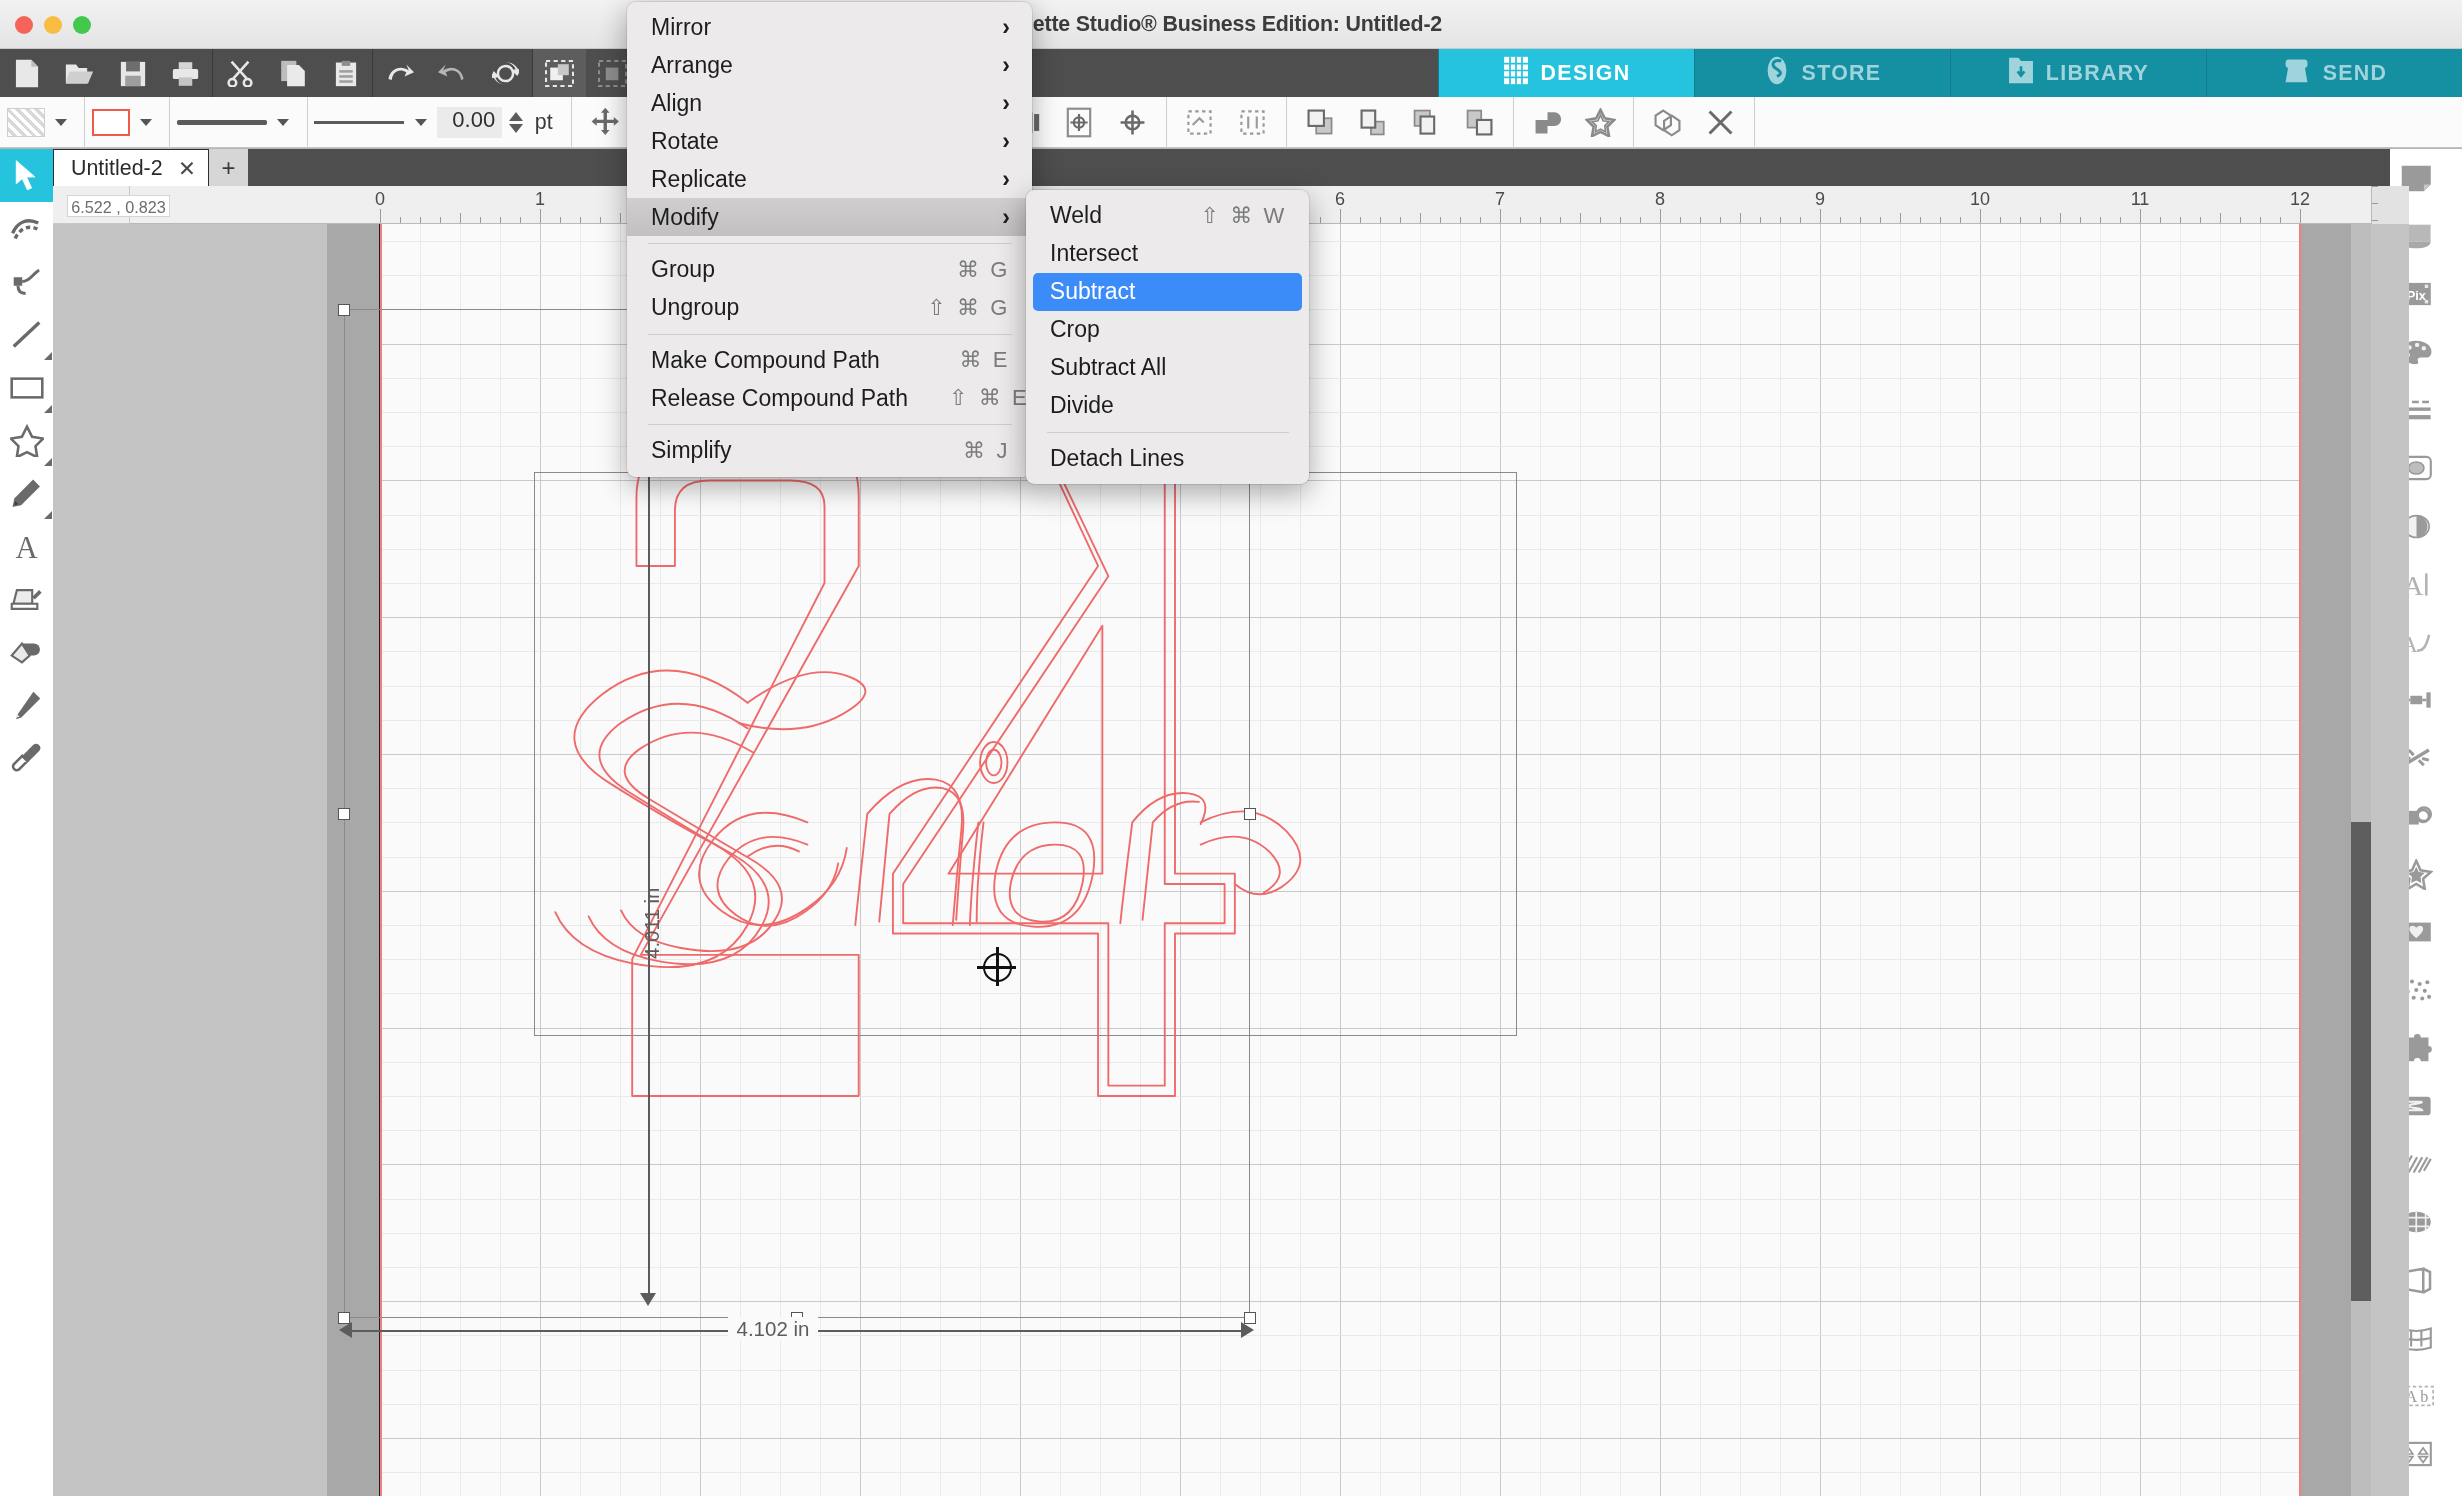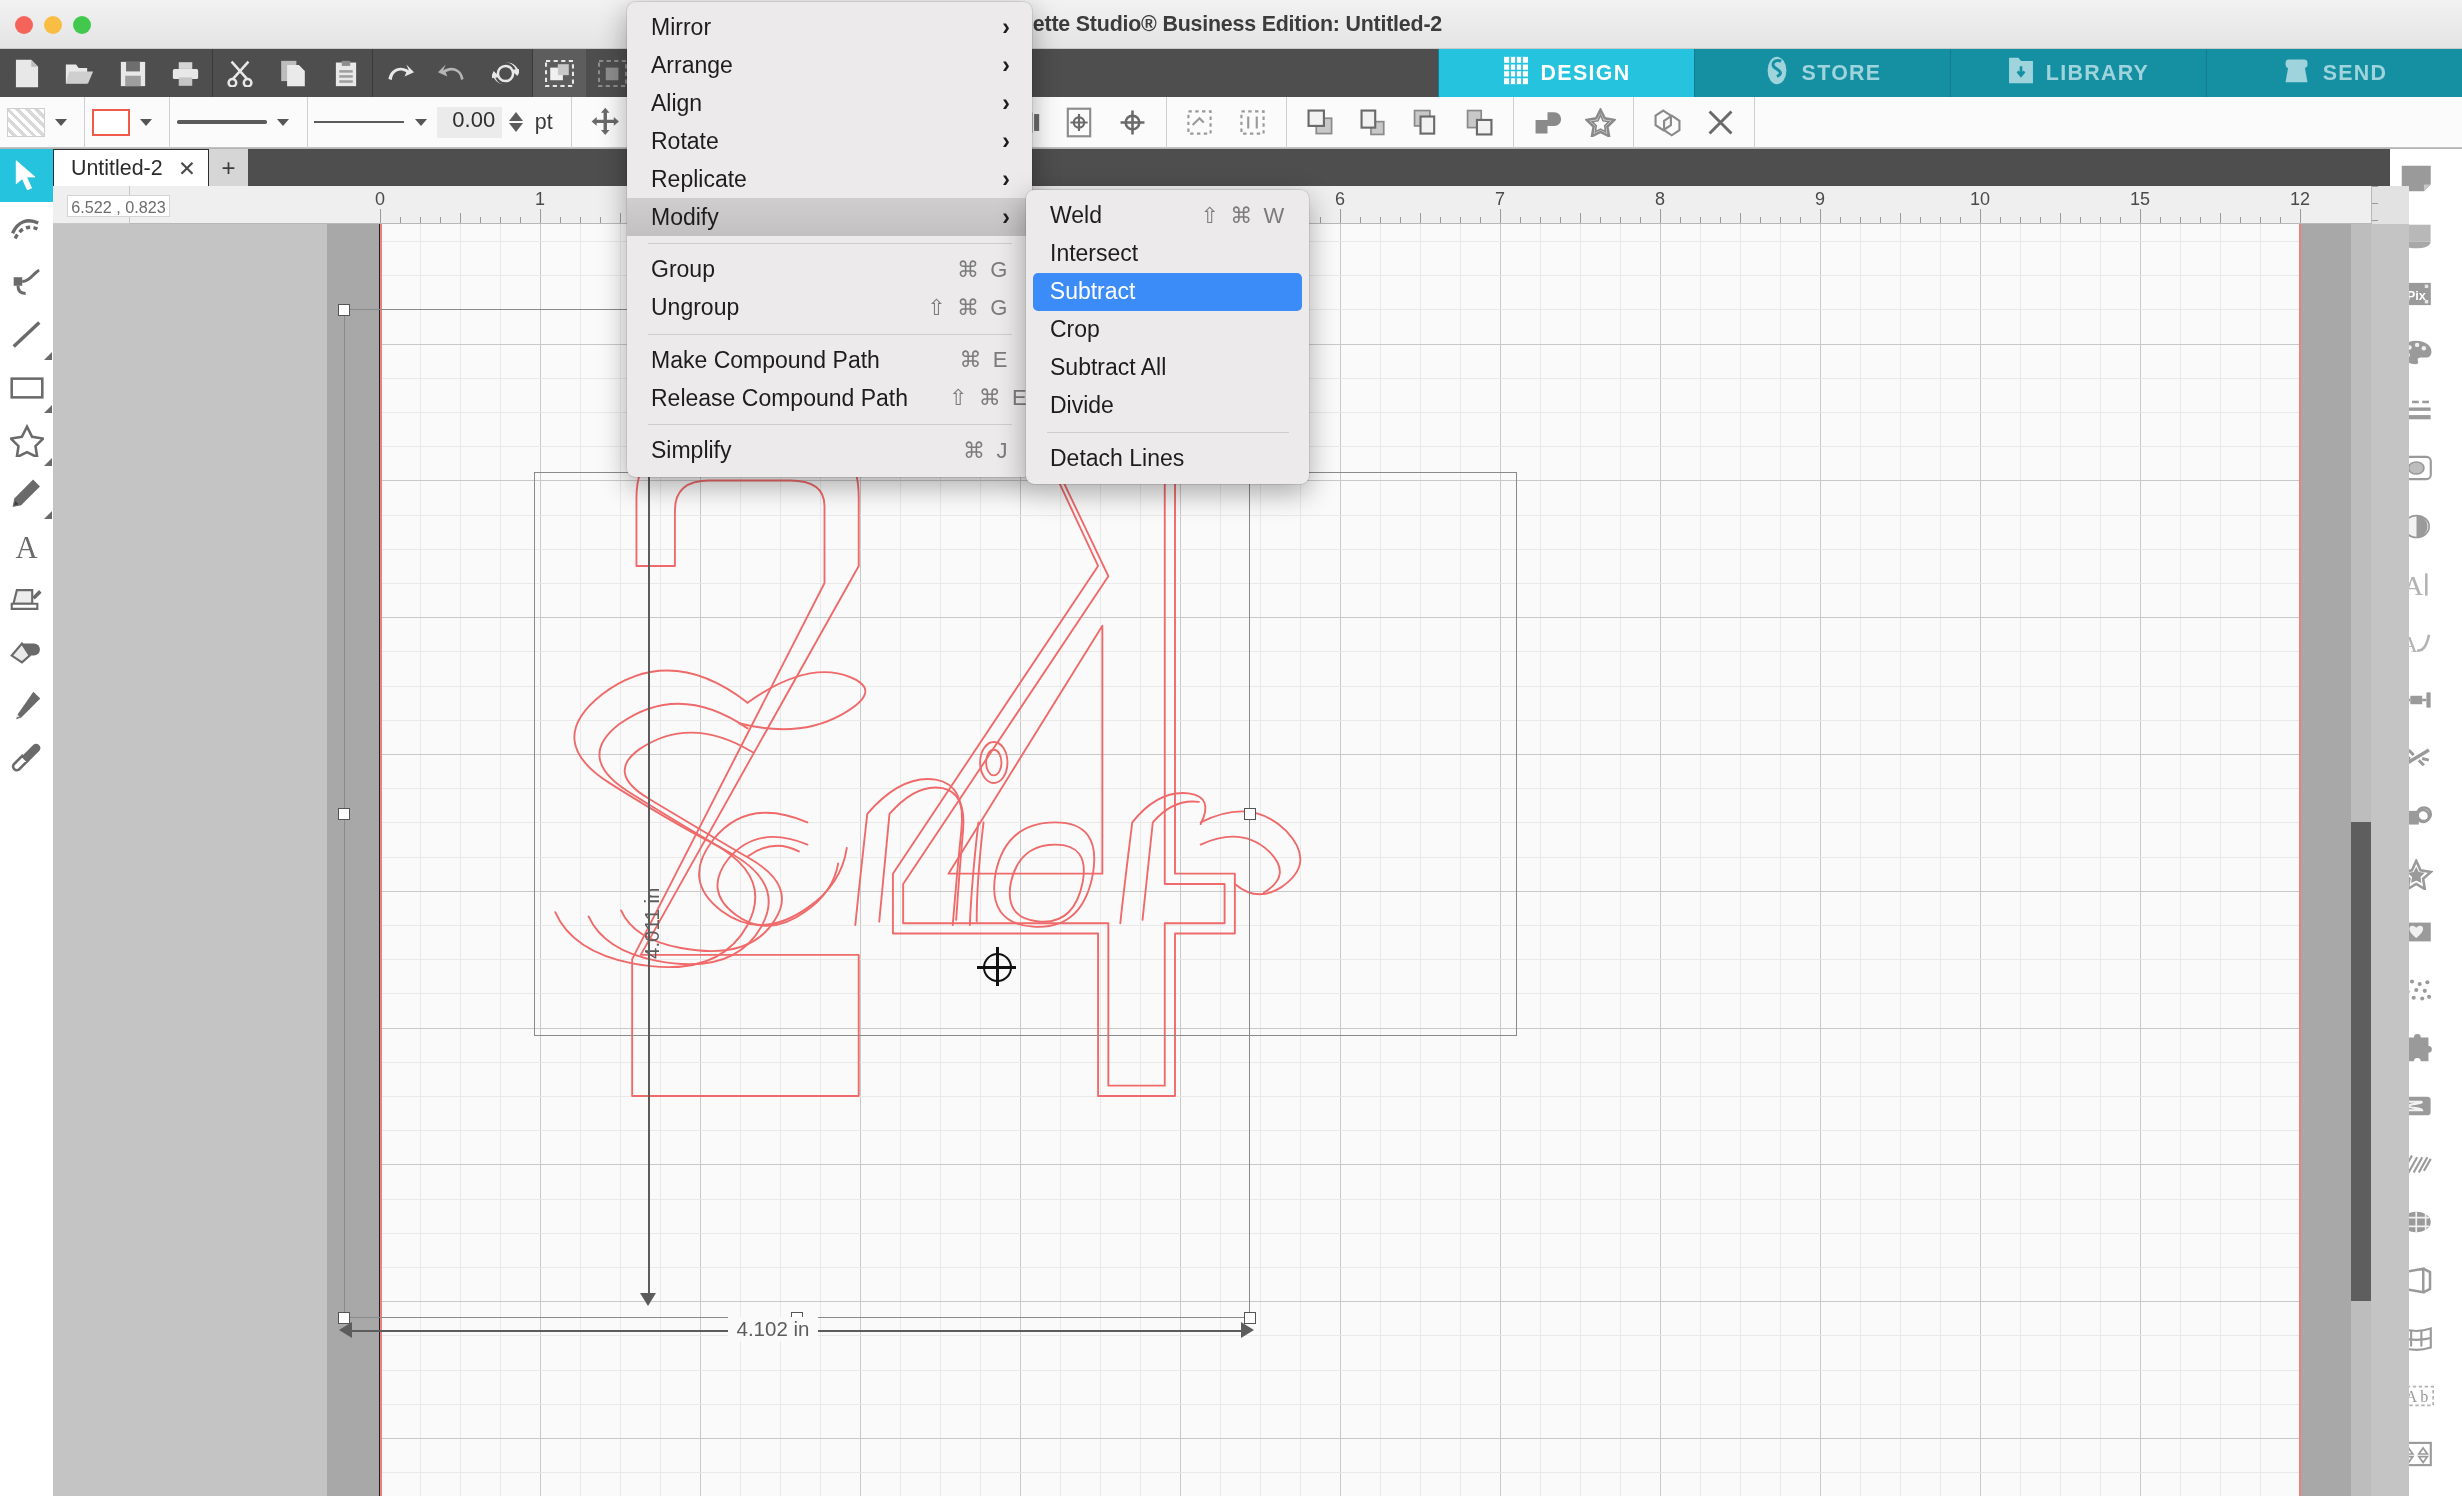--- a/index.html
+++ b/index.html
@@ -47,21 +47,21 @@
     width: 256px; height: 49px; display: flex; align-items: center; justify-content: center;
     gap: 12px; background: #1590a3; color: #9fd4dc;
     font-size: 21.4px; font-weight: bold; letter-spacing: 1.3px;
     border-left: 0.9px solid #117d8e;
   }
   .mode-tab.active { background: #25c3dd; color: #ffffff; }
 
   
   .toolbar2 {
     position: absolute; left: 0; top: 97px; width: 2462px; height: 51px;
-    background: #fbfbfb; display: flex; align-items: center;
+    background: #fbfbfb; display: flex; align-items: flex-start;
     border-bottom: 0.9px solid #c2c2c2;
   }
   .t2-group {
     display: flex; align-items: center; height: 51px;
     border-right: 0.9px solid #cfcfcf; padding: 0 6.8px;
   }
   .t2-btn { width: 53px; height: 50px; display:flex; align-items:center; justify-content:center; }
   .caret { width: 0; height: 0; border-left: 6px solid transparent; border-right: 6px solid transparent;
            border-top: 7.7px solid #555; margin: 0 10.3px; }
   .swatch-none {
@@ -871,21 +871,21 @@
       <div class="hr-tick" style="left: 1927px; height: 13.7px;"></div>
       <div class="hr-num" style="left: 1927px;">10</div>
       <div class="hr-tick" style="left: 1947px; height: 6px;"></div>
       <div class="hr-tick" style="left: 1967px; height: 6px;"></div>
       <div class="hr-tick" style="left: 1987px; height: 6px;"></div>
       <div class="hr-tick" style="left: 2007px; height: 10.3px;"></div>
       <div class="hr-tick" style="left: 2027px; height: 6px;"></div>
       <div class="hr-tick" style="left: 2047px; height: 6px;"></div>
       <div class="hr-tick" style="left: 2067px; height: 6px;"></div>
       <div class="hr-tick" style="left: 2087px; height: 13.7px;"></div>
-      <div class="hr-num" style="left: 2087px;">15</div>
+      <div class="hr-num" style="left: 2087px;">11</div>
       <div class="hr-tick" style="left: 2107px; height: 6px;"></div>
       <div class="hr-tick" style="left: 2127px; height: 6px;"></div>
       <div class="hr-tick" style="left: 2147px; height: 6px;"></div>
       <div class="hr-tick" style="left: 2167px; height: 10.3px;"></div>
       <div class="hr-tick" style="left: 2187px; height: 6px;"></div>
       <div class="hr-tick" style="left: 2207px; height: 6px;"></div>
       <div class="hr-tick" style="left: 2227px; height: 6px;"></div>
       <div class="hr-tick" style="left: 2247px; height: 13.7px;"></div>
       <div class="hr-num" style="left: 2247px;">12</div>
     </div>

